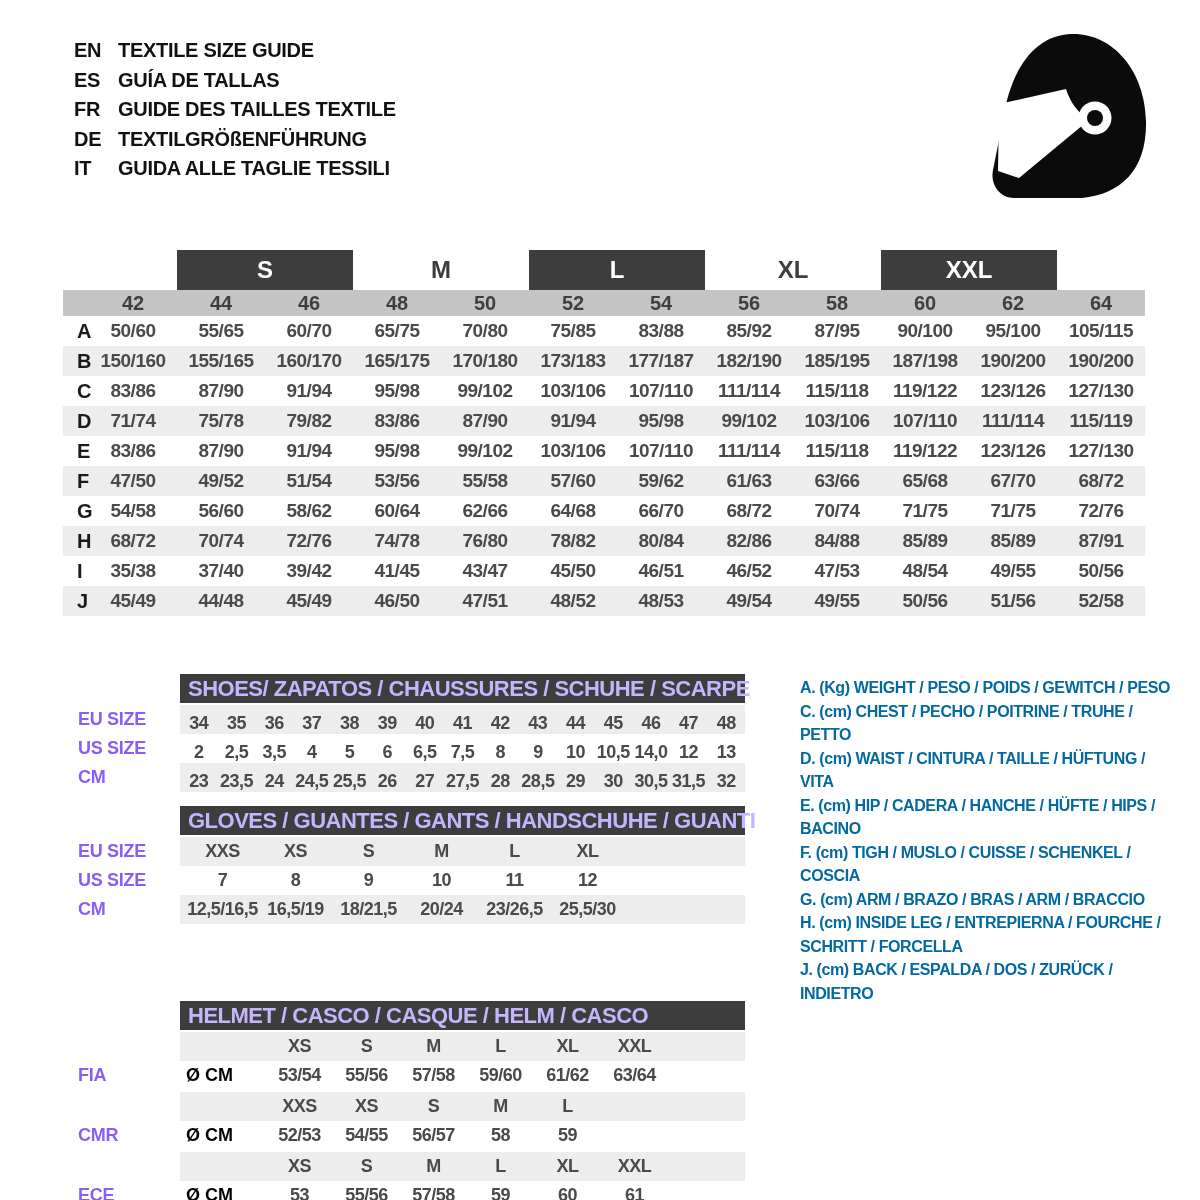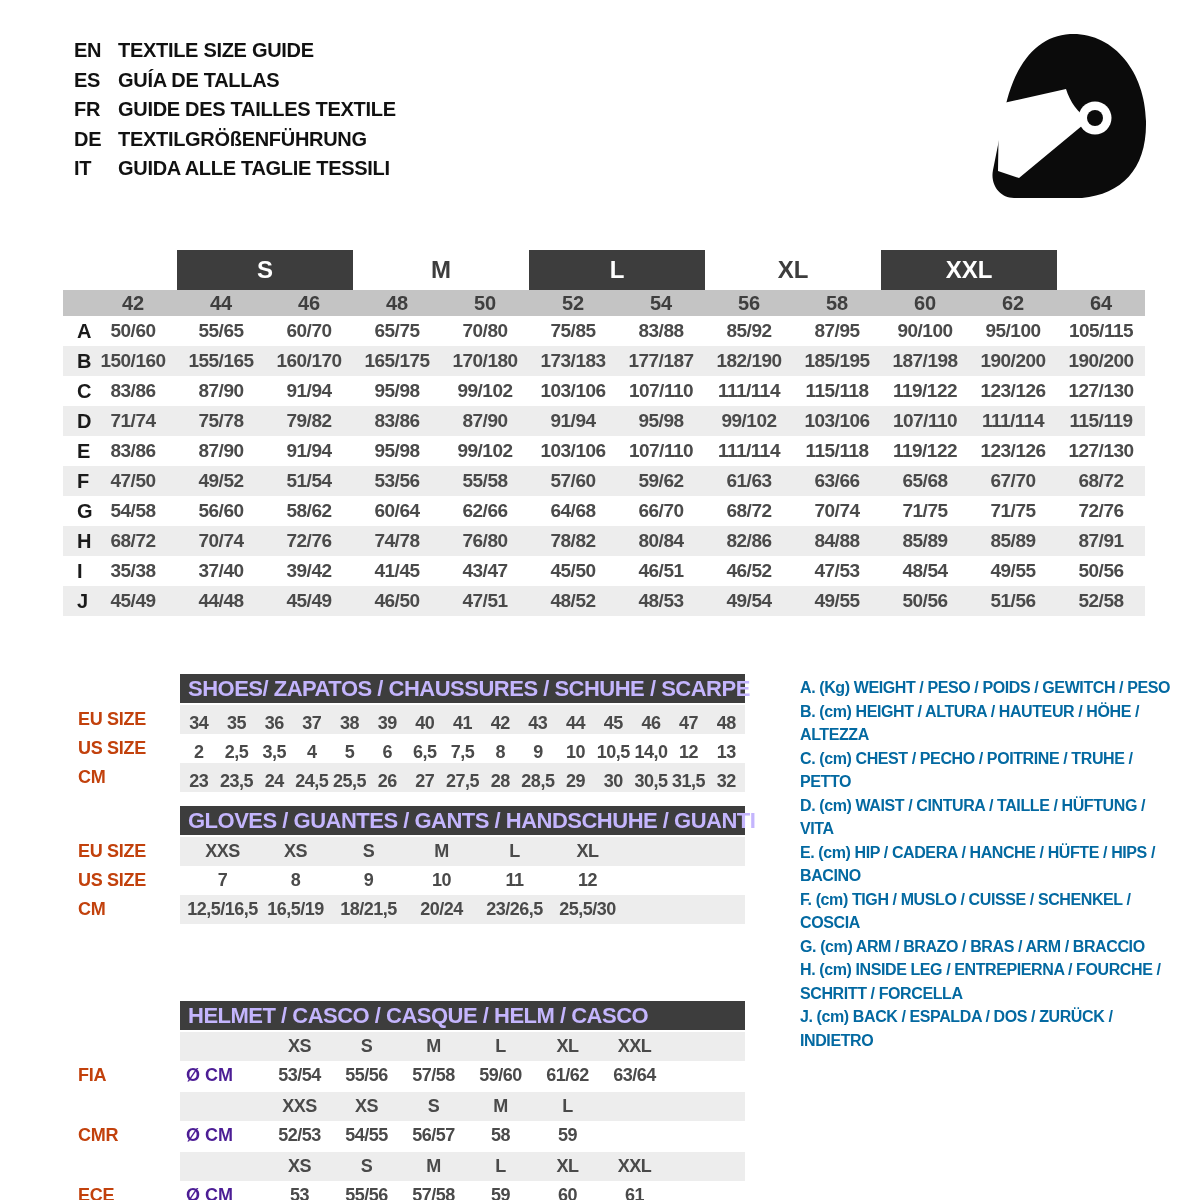--- a/index.html
+++ b/index.html
@@ -36,27 +36,27 @@
   #shoes-section  { top:674px; }
   #gloves-section { top:806px; }
   #helmet-section { top:1001px; }
   .title-bar {
     margin-left:117px; width:565px; height:29px; box-sizing:border-box;
     background:#3d3d3d; color:#c4b5fd; display:flex; align-items:center;
     padding-left:8px; font-size:22px; letter-spacing:-0.5px; white-space:nowrap;
   }
   .band-row { display:grid; grid-template-columns:117px 565px; height:29px; }
   .band-row.gap { margin-top:2px; }
-  .side-label { display:flex; align-items:center; padding-left:15px; font-size:18px; color:#c2410c; letter-spacing:-0.3px; white-space:nowrap; }
+  .side-label { display:flex; align-items:center; padding-left:15px; font-size:18px; color:#8b5cf6; letter-spacing:-0.3px; white-space:nowrap; }
   .band { display:flex; align-items:flex-end; }
   .band.shaded { background:#ededed; }
   .cell { flex:1; text-align:center; font-size:18px; color:#4a4a4a; letter-spacing:-0.5px; white-space:nowrap; }
   .band.glove { display:grid; grid-template-columns:repeat(6,73px) 1fr; align-items:center; padding-left:6px; box-sizing:border-box; }
   .band.helm  { display:grid; grid-template-columns:80px repeat(6,67px) 1fr; align-items:center; padding-left:6px; box-sizing:border-box; }
-  .unit-cell { font-size:18px; color:#4c1d95; text-align:left; white-space:nowrap; }
+  .unit-cell { font-size:18px; color:#000000; text-align:left; white-space:nowrap; }
 
   
   .legend { position:absolute; left:800px; top:676px; width:382px; }
   .legend-line { font-size:16px; line-height:23.5px; color:#0369a1; letter-spacing:-0.4px; }
 </style>
 </head>
 <body>
 
 <div class="page">
 
@@ -445,21 +445,20 @@
             <div class="cell">59</div>
             <div class="cell">60</div>
             <div class="cell">61</div>
           </div>
         </div>
       </div>
   </div>
 
   <div class="legend" id="legend">
       <div class="legend-line">A. (Kg) WEIGHT / PESO / POIDS / GEWITCH / PESO</div>
-      <div class="legend-line">B. (cm) HEIGHT / ALTURA / HAUTEUR / HÖHE / ALTEZZA</div>
       <div class="legend-line">C. (cm) CHEST / PECHO / POITRINE / TRUHE / PETTO</div>
       <div class="legend-line">D. (cm) WAIST / CINTURA / TAILLE / HÜFTUNG / VITA</div>
       <div class="legend-line">E. (cm) HIP / CADERA / HANCHE / HÜFTE / HIPS /  BACINO</div>
       <div class="legend-line">F. (cm) TIGH / MUSLO / CUISSE / SCHENKEL / COSCIA</div>
       <div class="legend-line">G. (cm) ARM  / BRAZO / BRAS / ARM / BRACCIO</div>
       <div class="legend-line">H. (cm) INSIDE LEG / ENTREPIERNA / FOURCHE / SCHRITT / FORCELLA</div>
       <div class="legend-line">J. (cm) BACK / ESPALDA / DOS / ZURÜCK / INDIETRO</div>
     </div>
 
 </div>

